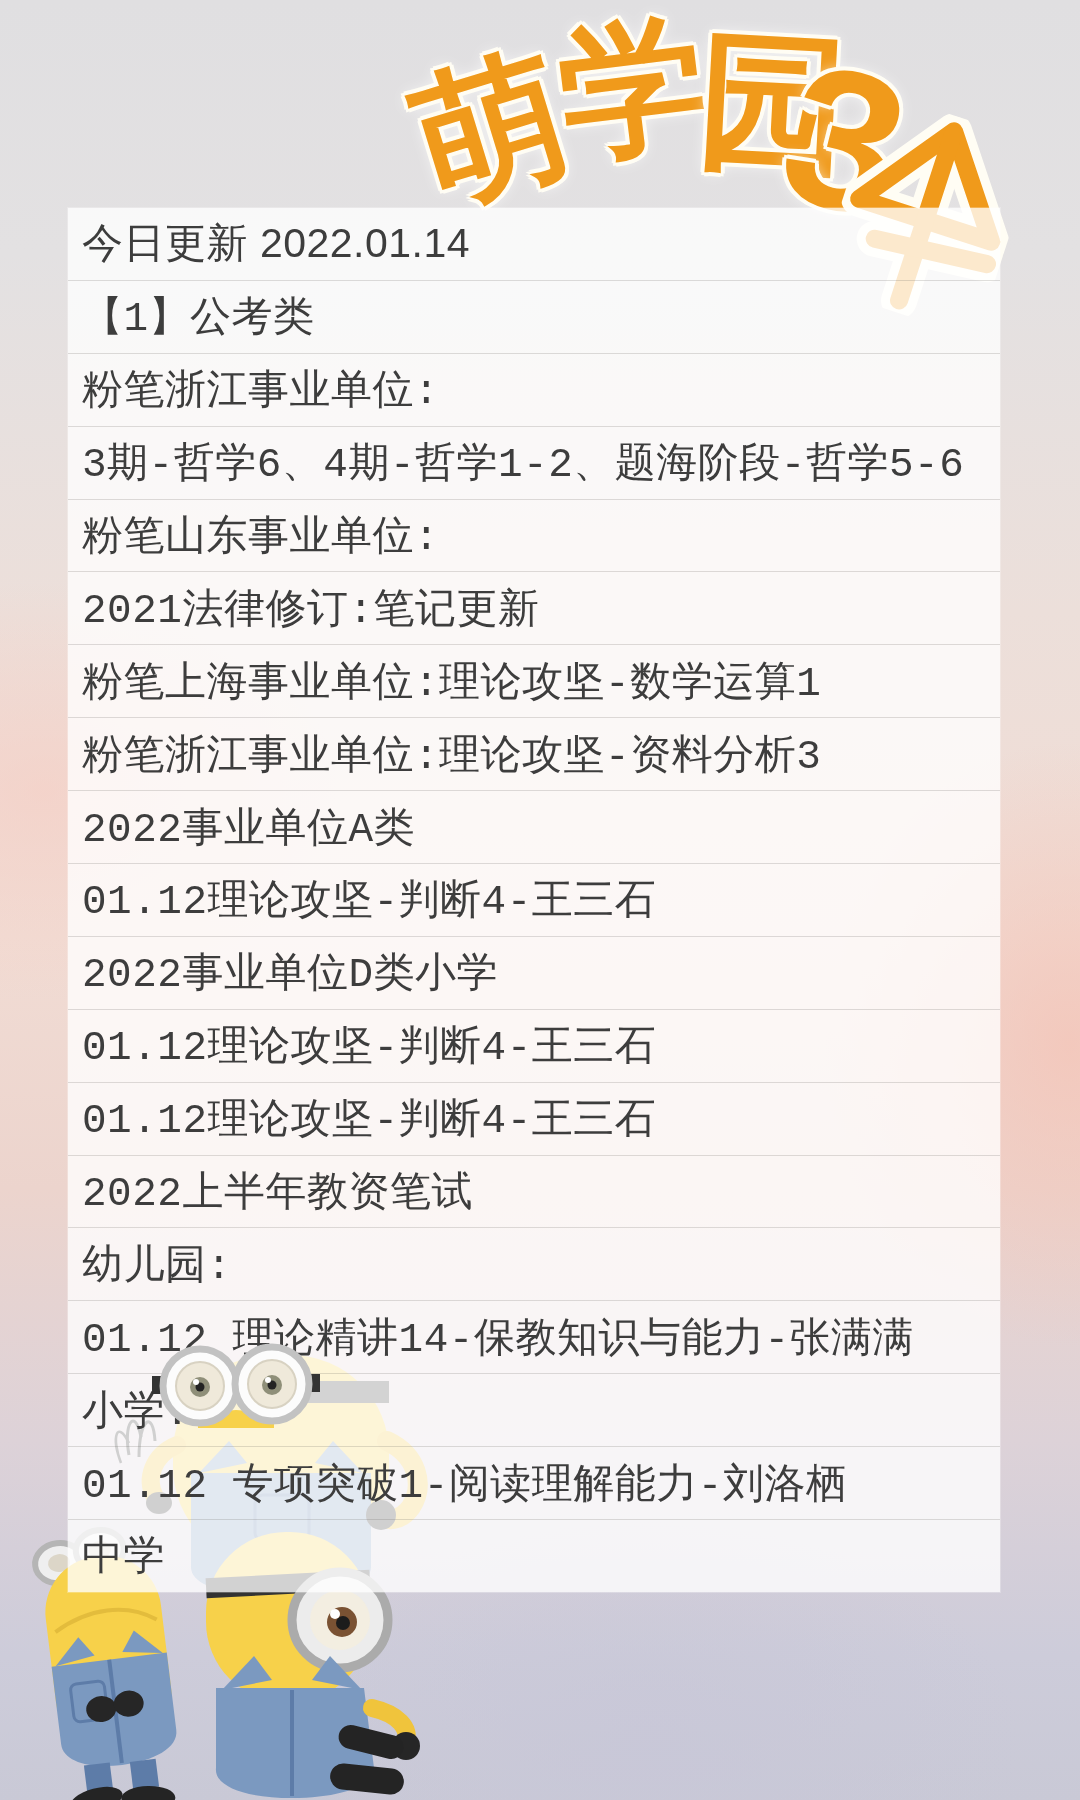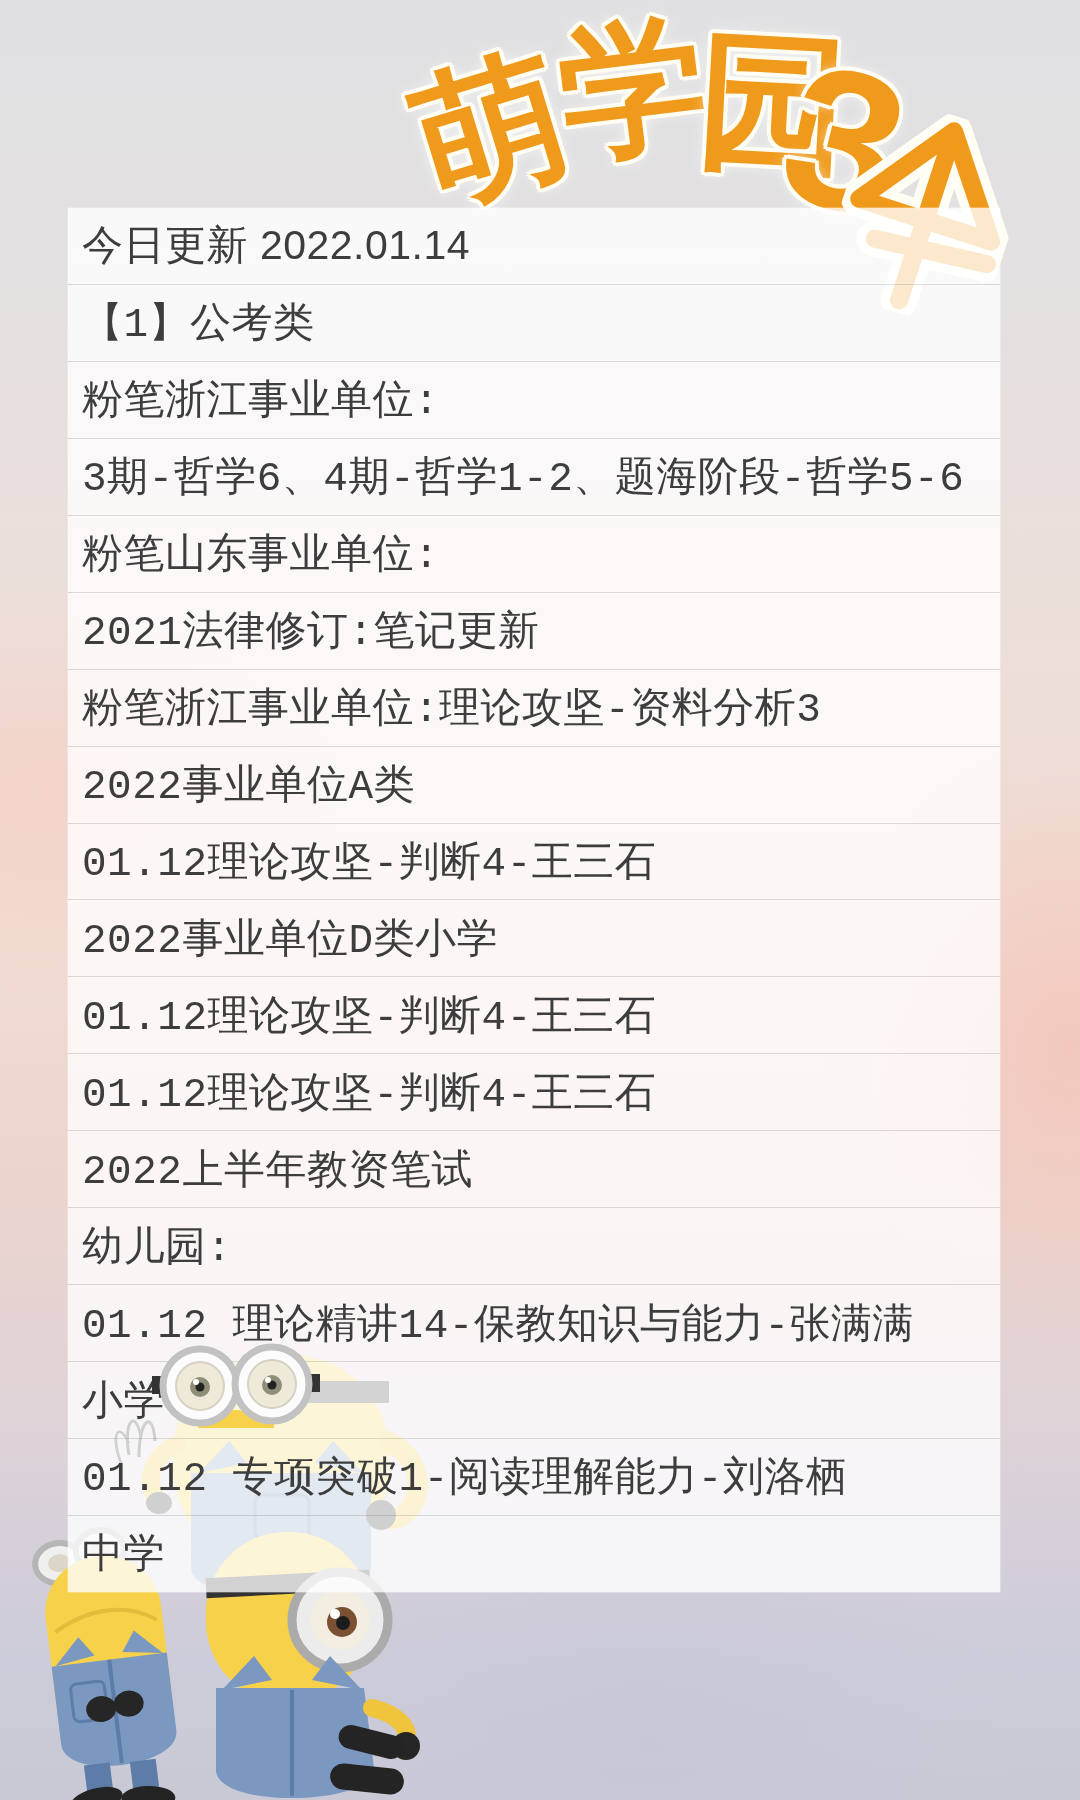--- a/index.html
+++ b/index.html
@@ -139,20 +139,23 @@
       <div class="row">
         <span>3期-哲学6、4期-哲学1-2、题海阶段-哲学5-6</span>
       </div>
       <div class="row">
         <span>粉笔山东事业单位:</span>
       </div>
       <div class="row">
         <span>2021法律修订:笔记更新</span>
       </div>
       <div class="row">
+        <span>粉笔上海事业单位:理论攻坚-数学运算1</span>
+      </div>
+      <div class="row">
         <span>粉笔浙江事业单位:理论攻坚-资料分析3</span>
       </div>
       <div class="row">
         <span>2022事业单位A类</span>
       </div>
       <div class="row">
         <span>01.12理论攻坚-判断4-王三石</span>
       </div>
       <div class="row">
         <span>2022事业单位D类小学</span>

